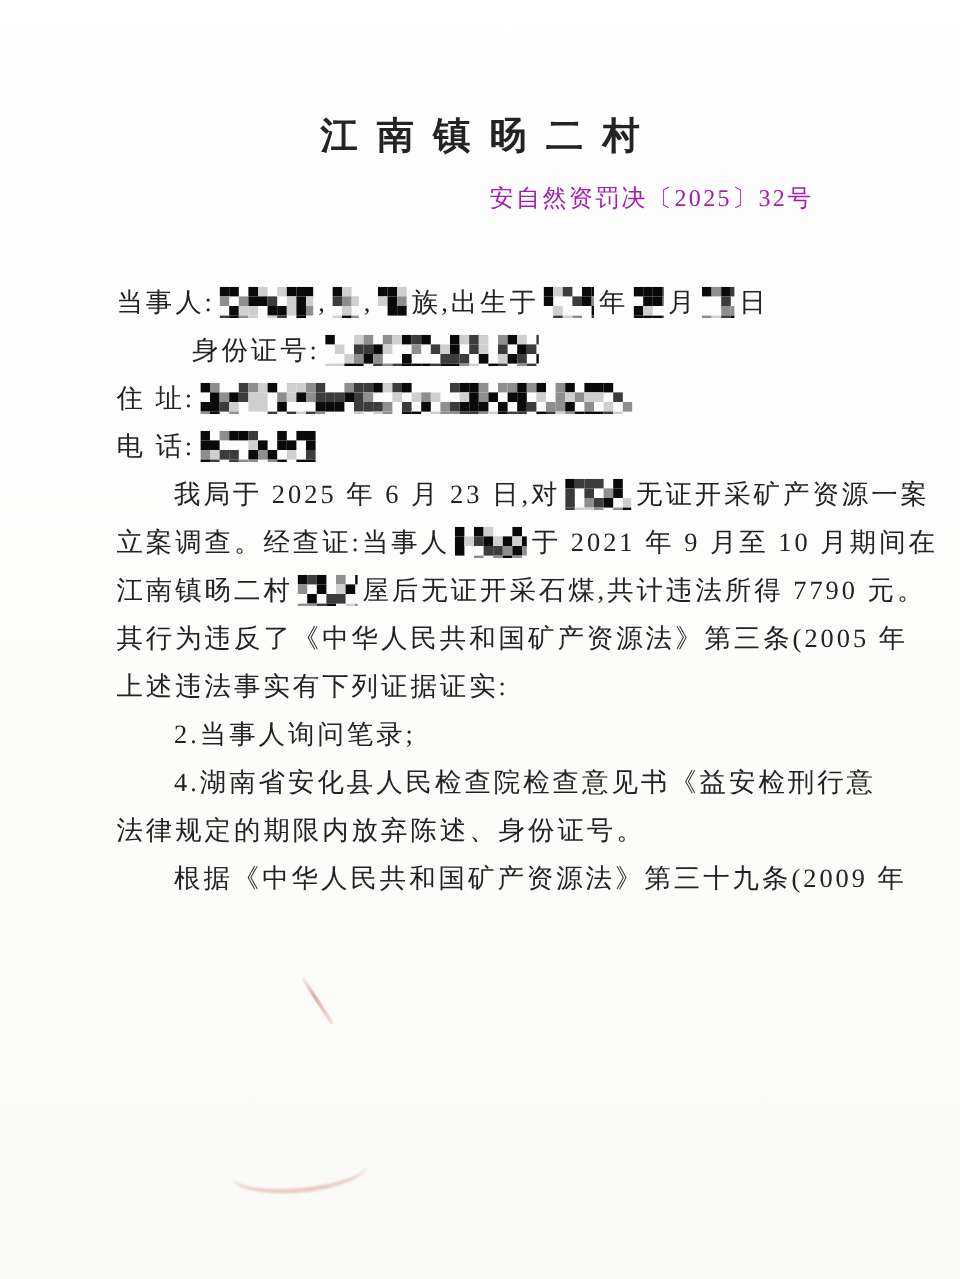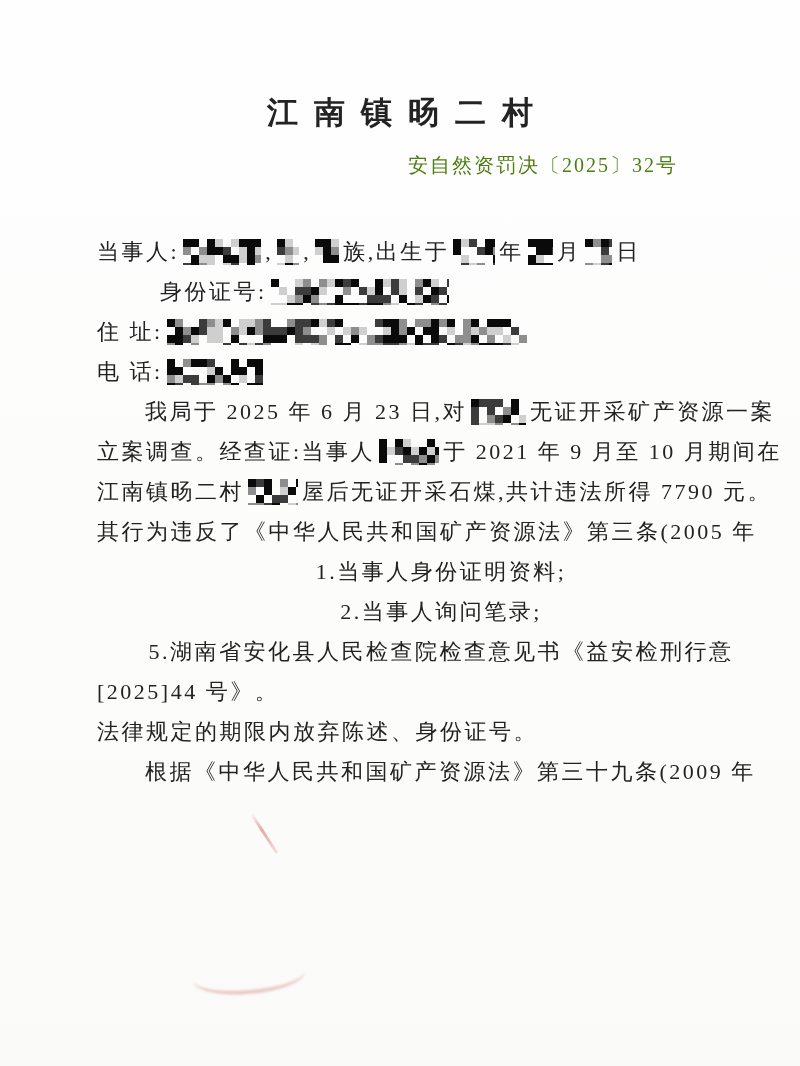--- a/index.html
+++ b/index.html
@@ -14,30 +14,30 @@
   .doc-title{
     position:absolute;top:92px;left:0;width:100%;
     text-align:center;
     font-size:31px;font-weight:600;
     letter-spacing:16px;text-indent:16px;
     color:#232323;
   }
   .doc-number{
     position:absolute;top:152px;right:122px;
     font-size:20px;letter-spacing:2px;
-    color:#4d7c0f;
+    color:#a21caf;
     margin-left:32px;
   }
   .text-col{
     position:absolute;left:97px;top:232px;width:640px;
     font-size:22px;letter-spacing:2.5px;
     color:#222;
   }
   .line{height:40px;line-height:40px;white-space:nowrap;}
-  .ind{padding-left:48px;text-align:center;}
+  .ind{padding-left:48px;}
   .ind-id{padding-left:63px;}
   
   .redact{
     position:relative;display:inline-block;
     height:26px;vertical-align:middle;
     margin:0 4px;transform:translateY(-2px);
     overflow:hidden;
   }
   .redact i{position:absolute;width:8px;height:8px;}
   
@@ -88,37 +88,34 @@
 
   <div class="line">
     <span>江南镇旸二村</span><span class="redact" style="width:50px"><i style="left:0px;top:0px;background:#0a0a0a"></i><i style="left:8px;top:0px;background:#3c3c3c"></i><i style="left:16px;top:0px;background:#0a0a0a"></i><i style="left:32px;top:0px;background:#8e8e8e"></i><i style="left:48px;top:0px;background:#0a0a0a"></i><i style="left:0px;top:8px;background:#8e8e8e"></i><i style="left:16px;top:8px;background:#0a0a0a"></i><i style="left:32px;top:8px;background:#cfcfcf"></i><i style="left:40px;top:8px;background:#0a0a0a"></i><i style="left:8px;top:16px;background:#0a0a0a"></i><i style="left:24px;top:16px;background:#3c3c3c"></i><i style="left:32px;top:16px;background:#3c3c3c"></i><i style="left:0px;top:24px;background:#8e8e8e"></i><i style="left:8px;top:24px;background:#8e8e8e"></i><i style="left:16px;top:24px;background:#3c3c3c"></i><i style="left:24px;top:24px;background:#0a0a0a"></i><i style="left:40px;top:24px;background:#cfcfcf"></i><i style="left:48px;top:24px;background:#8e8e8e"></i></span><span>屋后无证开采石煤,共计违法所得 7790 元。</span>
   </div>
 
   <div class="line">
     <span>其行为违反了《中华人民共和国矿产资源法》第三条(2005 年</span>
   </div>
 
 
+  <div class="line">
+    <span>上述违法事实有下列证据证实:</span>
+  </div>
 
-  <div class="line ind">
-    <span>1.当事人身份证明资料;</span>
-  </div>
 
   <div class="line ind">
     <span>2.当事人询问笔录;</span>
   </div>
 
 
   <div class="line ind">
-    <span>5.湖南省安化县人民检查院检查意见书《益安检刑行意</span>
+    <span>4.湖南省安化县人民检查院检查意见书《益安检刑行意</span>
   </div>
 
-  <div class="line">
-    <span>[2025]44 号》。</span>
-  </div>
 
 
 
   <div class="line">
     <span>法律规定的期限内放弃陈述、身份证号。</span>
   </div>
 
   <div class="line ind">
     <span>根据《中华人民共和国矿产资源法》第三十九条(2009 年</span>
   </div>

